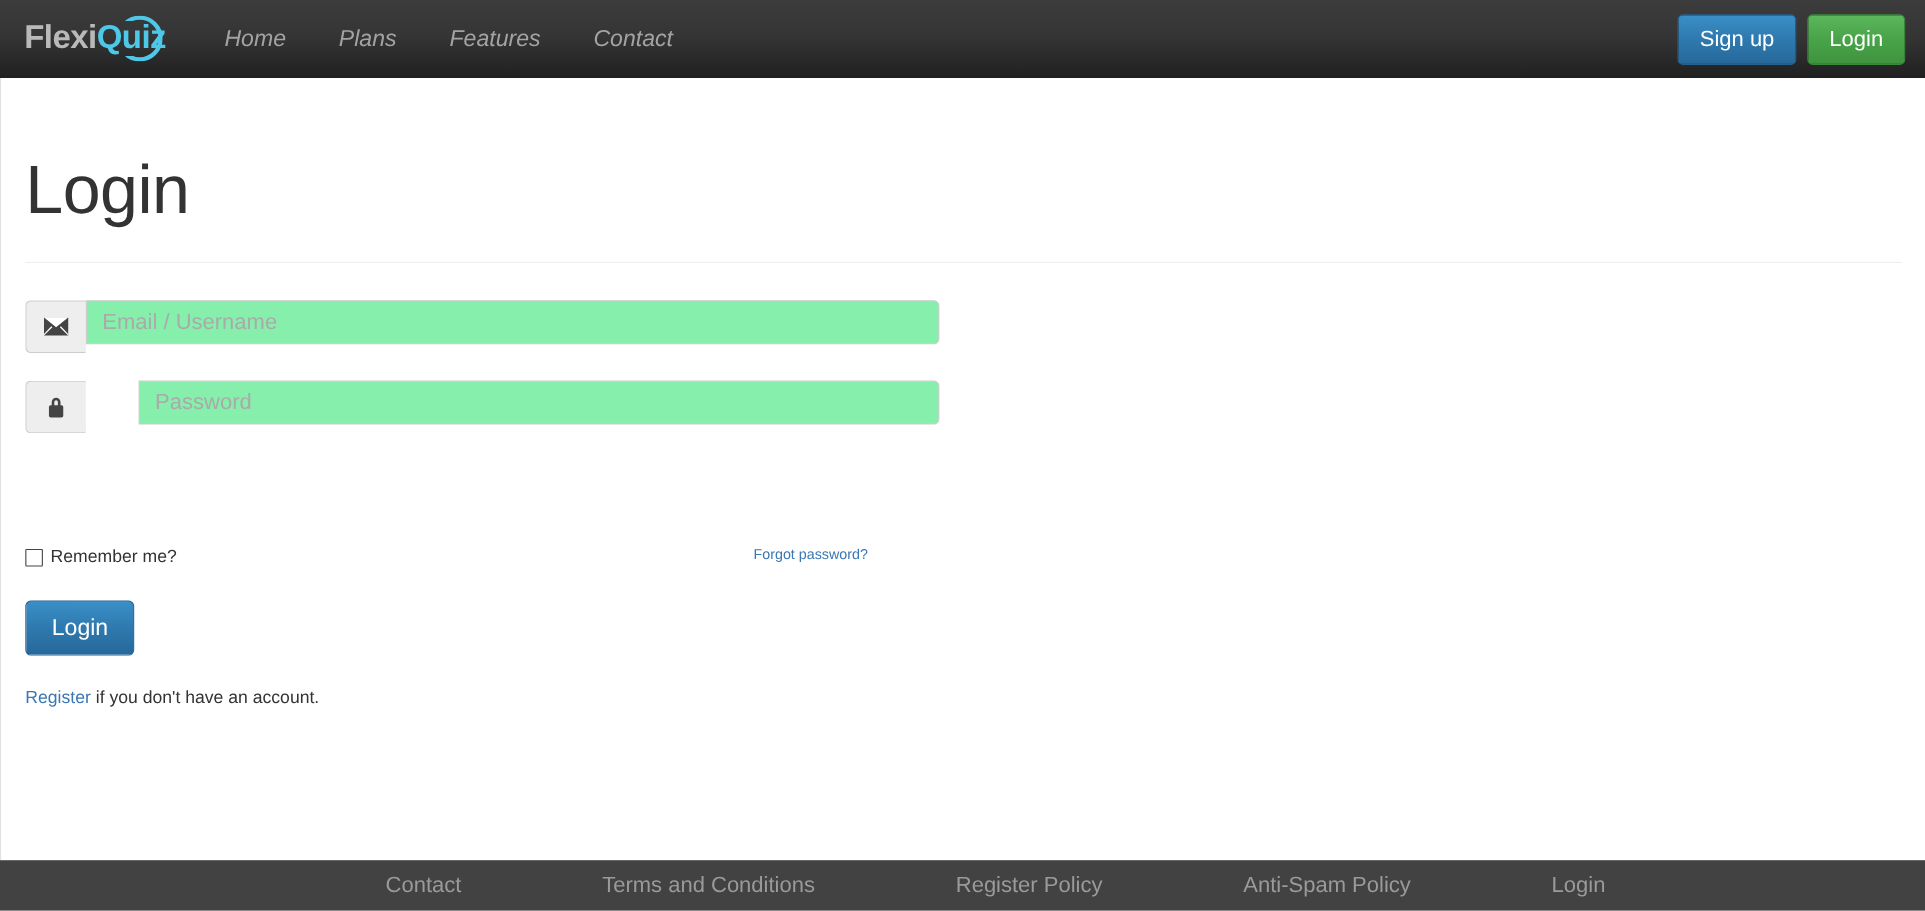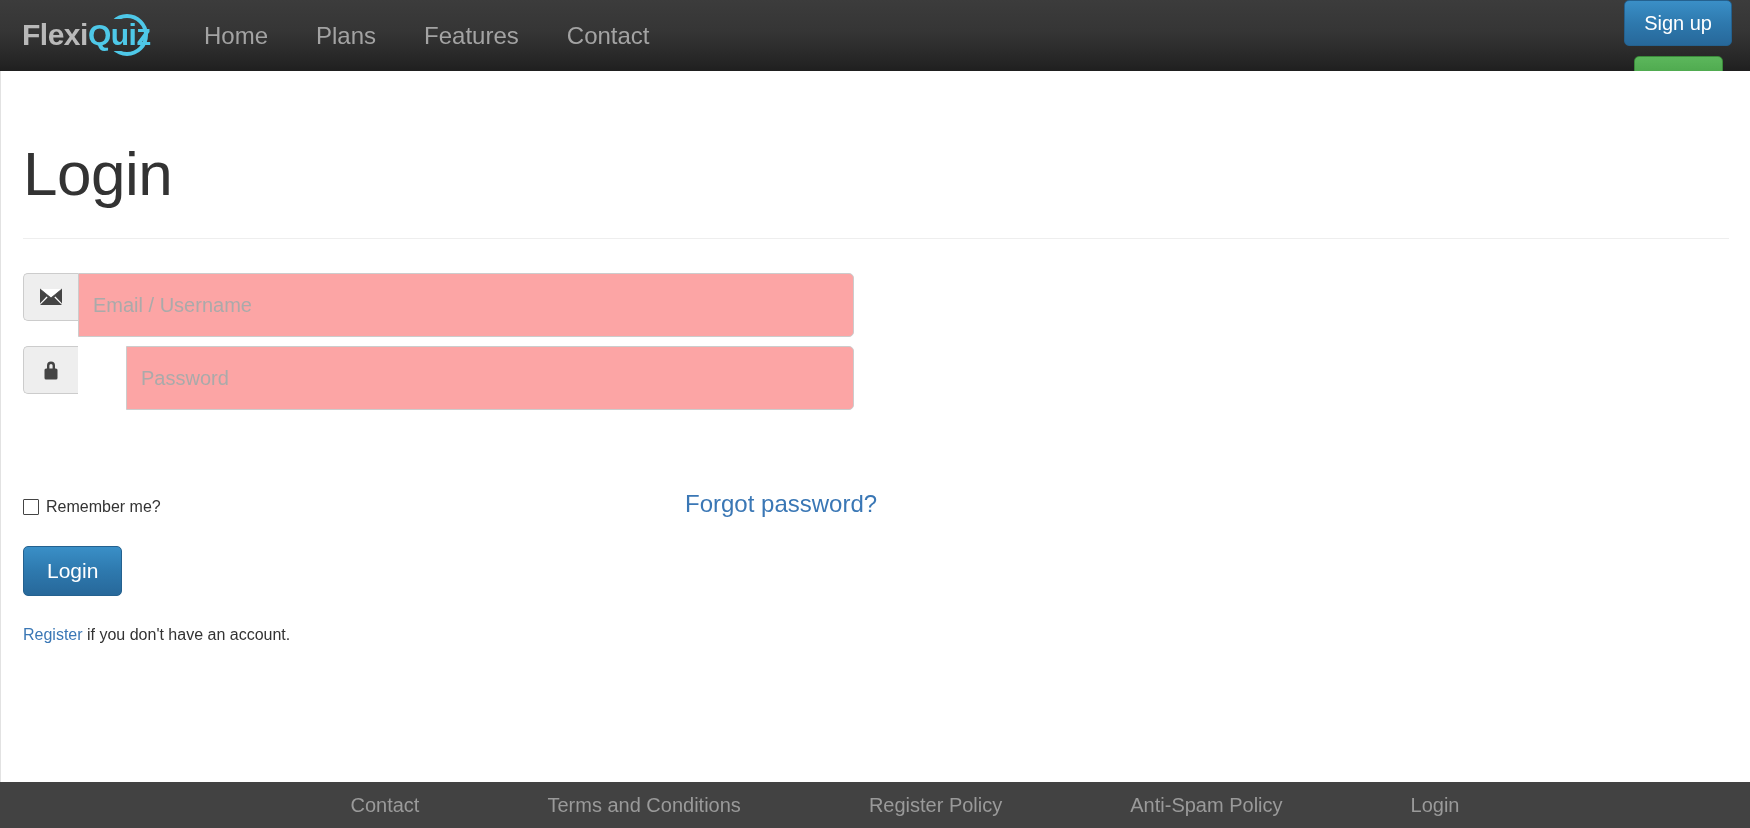--- a/index.html
+++ b/index.html
@@ -79,37 +79,37 @@
   .nav-links {
     position: absolute;
     left: 180px;
     top: 0;
     height: 71px;
     display: flex;
     align-items: center;
   }
   .nav-link {
     color: #a3a3a3;
-    font-size: 24px;
+    font-size: 21px;
     line-height: 24px;
     text-decoration: none;
     padding: 24px 24px;
     display: block;
     white-space: nowrap;
+    font-style: italic;
   }
 
   .nav-actions {
     position: absolute;
     right: 18px;
     top: 0;
     height: 71px;
     display: flex;
     align-items: center;
     gap: 10px;
-    flex-direction: column;
   }
   .btn {
     display: inline-block;
     border-radius: 5px;
     font-size: 20px;
     line-height: 22px;
     color: #ffffff;
     text-decoration: none;
     text-align: center;
     cursor: pointer;
@@ -182,30 +182,30 @@
     border-radius: 5px 0 0 5px;
     box-sizing: border-box;
     display: flex;
     align-items: center;
     justify-content: center;
   }
   .input-addon svg { display: block; }
 
   .form-input {
     flex: 1;
-    height: 64px;
+    height: 40px;
     border: 1px solid #cccccc;
     border-radius: 0 5px 5px 0;
     box-sizing: border-box;
     padding: 0 14px;
     font-size: 20px;
     line-height: 24px;
     color: #555555;
     font-family: "Liberation Sans", sans-serif;
-    background: #fca5a5;
+    background: #86efac;
     outline: none;
   }
   .form-input::placeholder { color: #aaaaaa; opacity: 1; }
 
   .remember-wrap {
     position: absolute;
     left: 22px;
     top: 424px;
     display: flex;
     align-items: center;
@@ -227,21 +227,21 @@
     font-size: 16px;
     line-height: 24px;
     color: #333333;
     cursor: pointer;
   }
 
   .forgot-link {
     position: absolute;
     left: 684px;
     top: 421px;
-    font-size: 24px;
+    font-size: 13px;
     line-height: 24px;
     color: #3a77b5;
     text-decoration: none;
     white-space: nowrap;
   }
 
   .btn-login-main {
     position: absolute;
     left: 22px;
     top: 475px;

